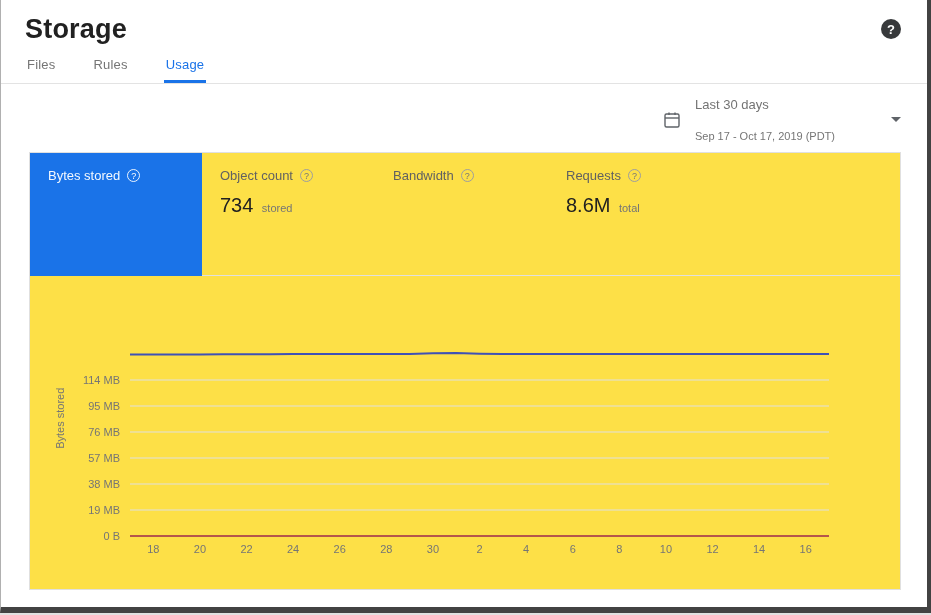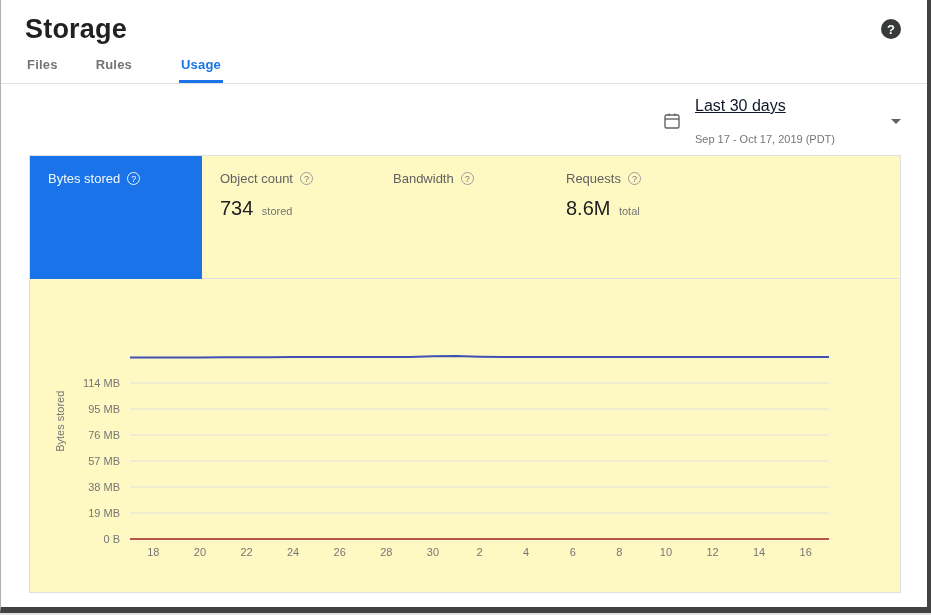--- a/index.html
+++ b/index.html
@@ -12,35 +12,35 @@
 
   
   .page-header { display: flex; justify-content: space-between; align-items: flex-start; padding: 14px 26px 0 24px; }
   .page-title { margin: 0; font-size: 27px; font-weight: 700; color: #212121; letter-spacing: .2px; }
   .help-btn { width: 20px; height: 20px; border-radius: 50%; background: #37393b; color: #fff;
     font-size: 13px; font-weight: 700; display: flex; align-items: center; justify-content: center;
     cursor: pointer; margin-top: 5px; }
 
   
   .tabs { display: flex; gap: 34px; padding: 0 24px; border-bottom: 1px solid #e3e3e3; margin-top: 12px; }
-  .tab { font-size: 13px; font-weight: 700; color: #757575; padding: 0 2px 11px; cursor: pointer; letter-spacing: .2px; }
-  .tab.active { color: #1a73e8; padding-bottom: 8px; border-bottom: 3px solid #1a73e8; margin-left: 11px; }
+  .tab { font-size: 13px; font-weight: 400; color: #757575; padding: 0 2px 11px; cursor: pointer; letter-spacing: .2px; }
+  .tab.active { color: #1a73e8; padding-bottom: 8px; border-bottom: 3px solid #1a73e8; }
 
   
   .date-row { display: flex; justify-content: flex-end; padding: 13px 26px 6px; }
   .date-picker { display: flex; align-items: center; cursor: pointer; }
   .cal-icon { margin-right: 14px; display: flex; }
   .date-text { display: flex; flex-direction: column; }
-  .date-main { font-size: 16px; color: #0f172a; text-decoration: underline; }
+  .date-main { font-size: 13px; color: #737373; }
   .date-sub { font-size: 11px; color: #757575; margin-top: 18px; }
   .caret { width: 0; height: 0; border-left: 5px solid transparent; border-right: 5px solid transparent;
     border-top: 5px solid #5f6368; margin-left: 56px; }
 
   
-  .panel { margin: 4px 26px 0 28px; border: 1px solid #e0e0e0; background: #fef9c3; height: 438px; }
+  .panel { margin: 4px 26px 0 28px; border: 1px solid #e0e0e0; background: #fde047; height: 438px; }
   .metric-row { display: flex; height: 123px; border-bottom: 1px solid #e0e0e0; }
   .metric-card { width: 173px; padding: 15px 18px; cursor: pointer; }
   .metric-card.selected { width: 172px; background: #1a73e8; box-shadow: 0 1px 0 #1a73e8; }
   .metric-label-row { display: flex; align-items: center; font-size: 13px; color: #616161; }
   .metric-help { display: inline-flex; width: 13px; height: 13px; border: 1px solid #9e9e9e; border-radius: 50%;
     font-size: 9px; align-items: center; justify-content: center; color: #757575; margin-left: 7px; }
   .metric-value-row { margin-top: 11px; }
   .metric-value { font-size: 20px; color: #212121; }
   .metric-unit { font-size: 11px; color: #757575; margin-left: 4px; }
   .metric-card.selected .metric-label-row { color: rgba(255,255,255,.95); }

